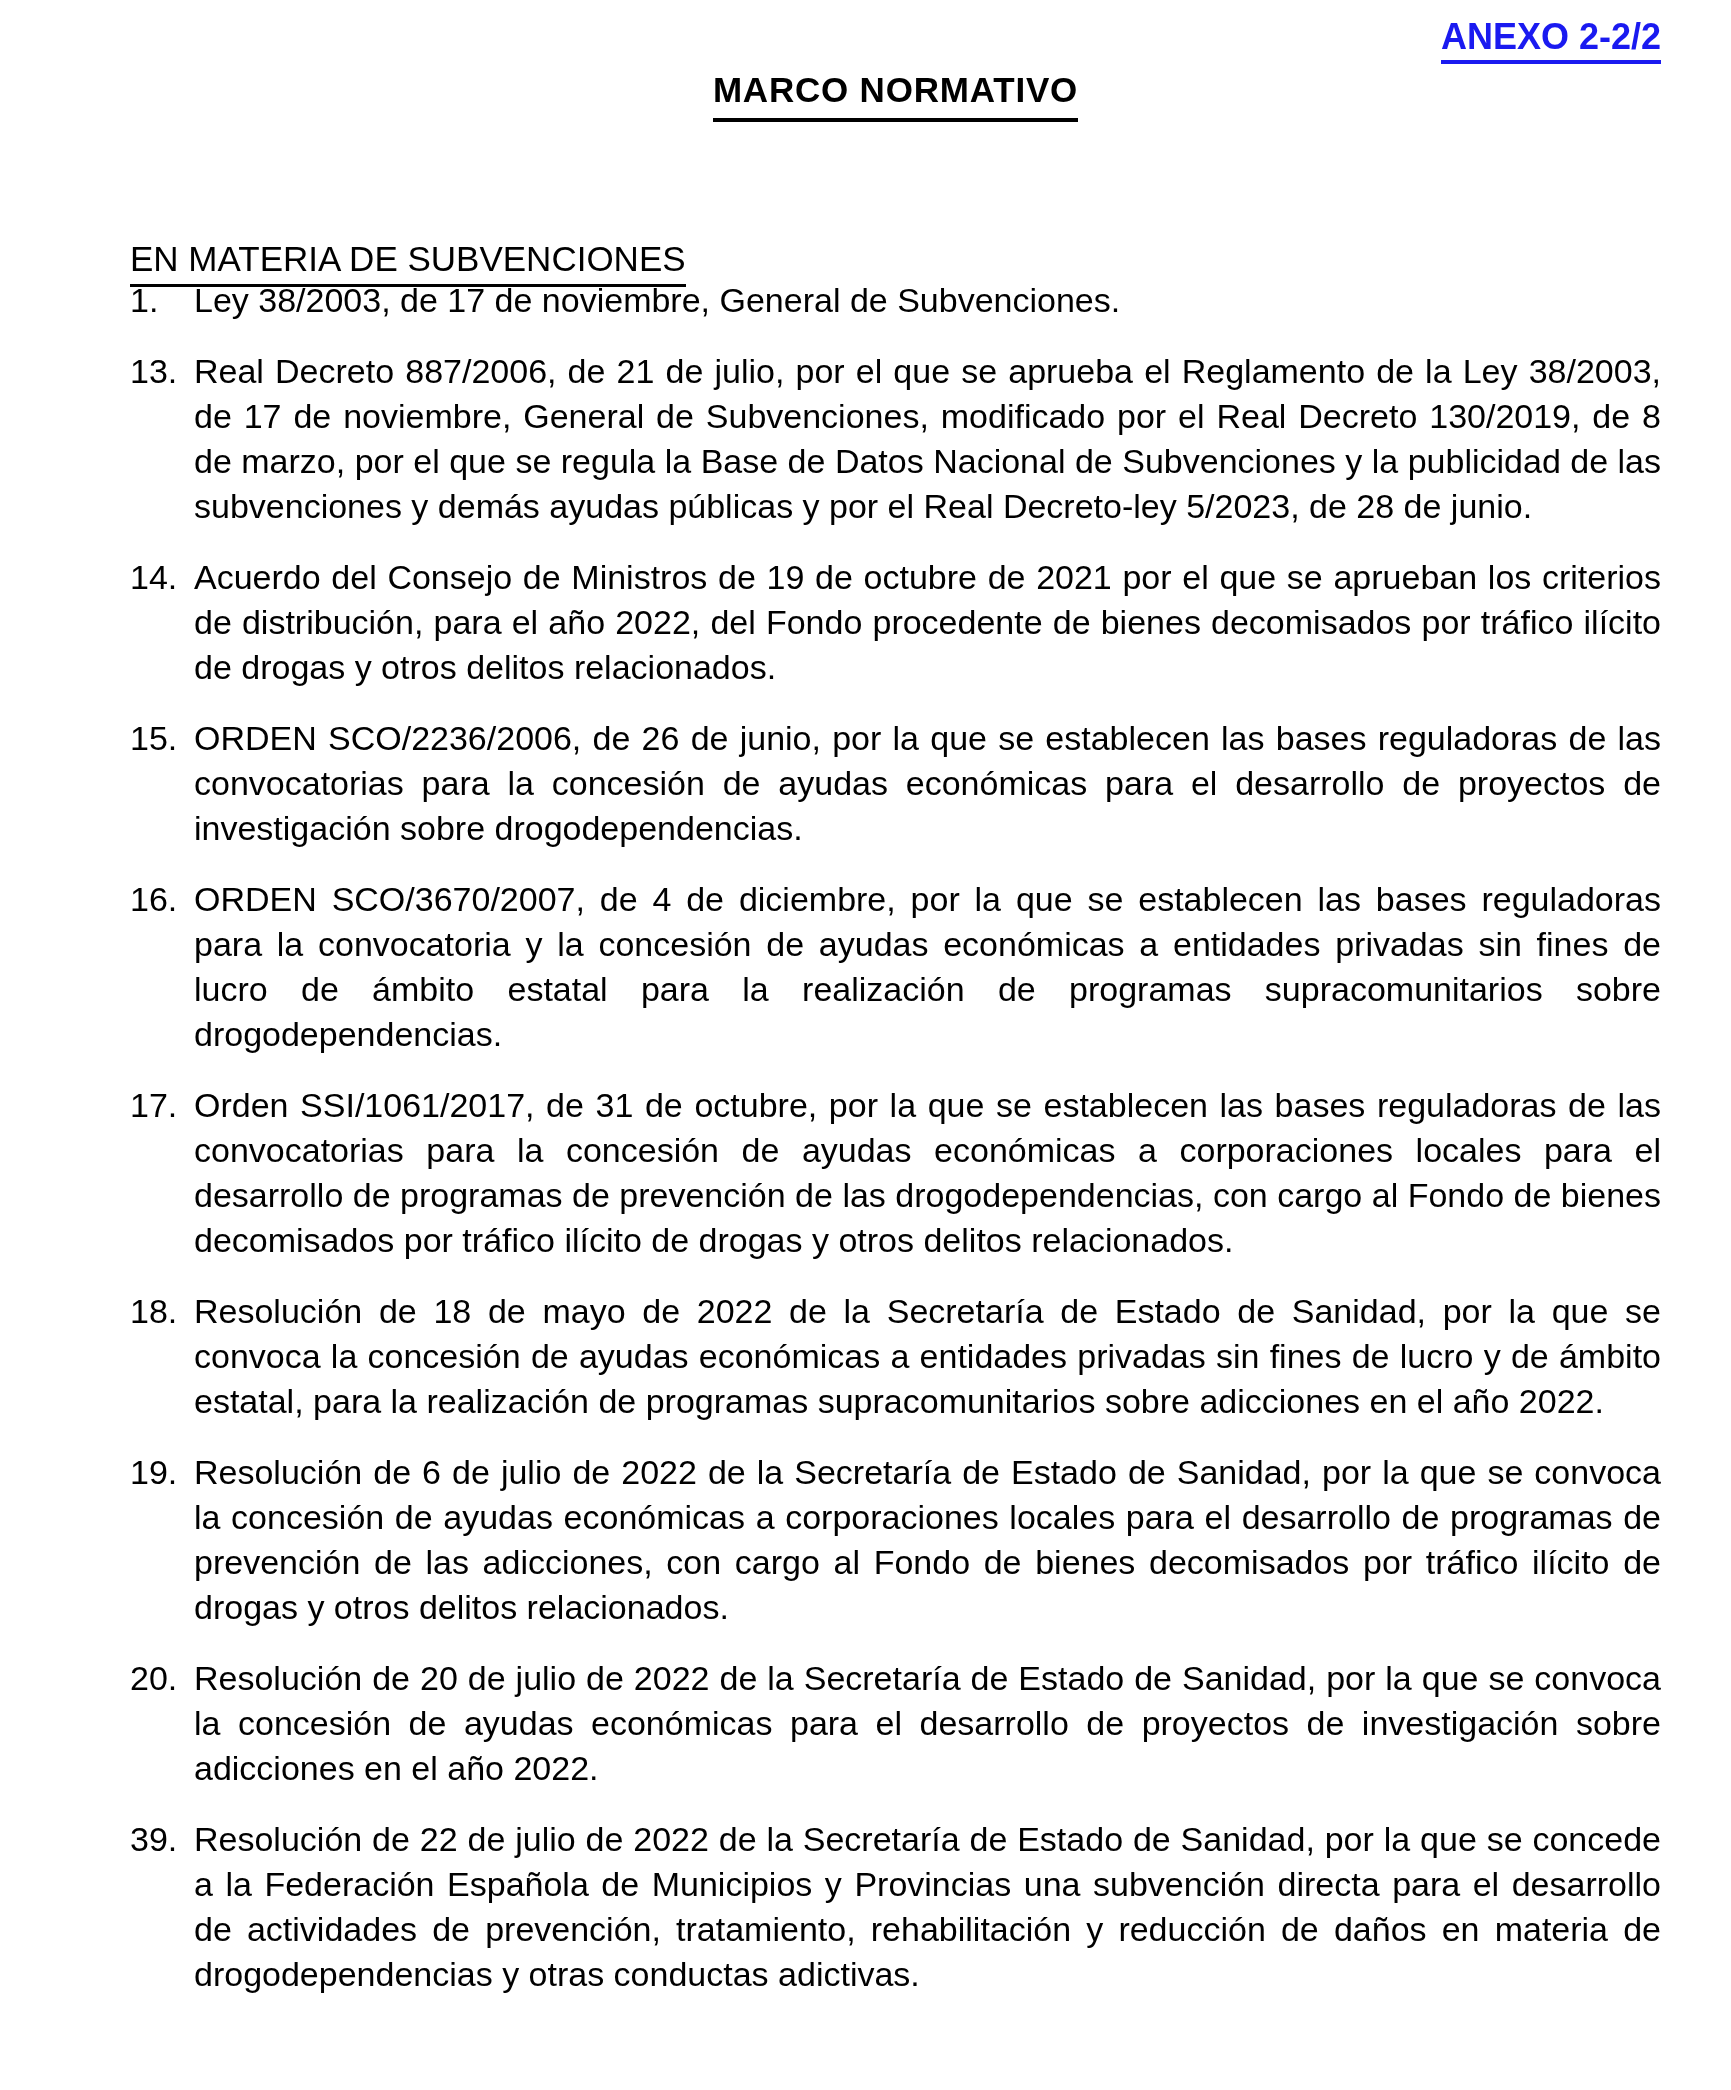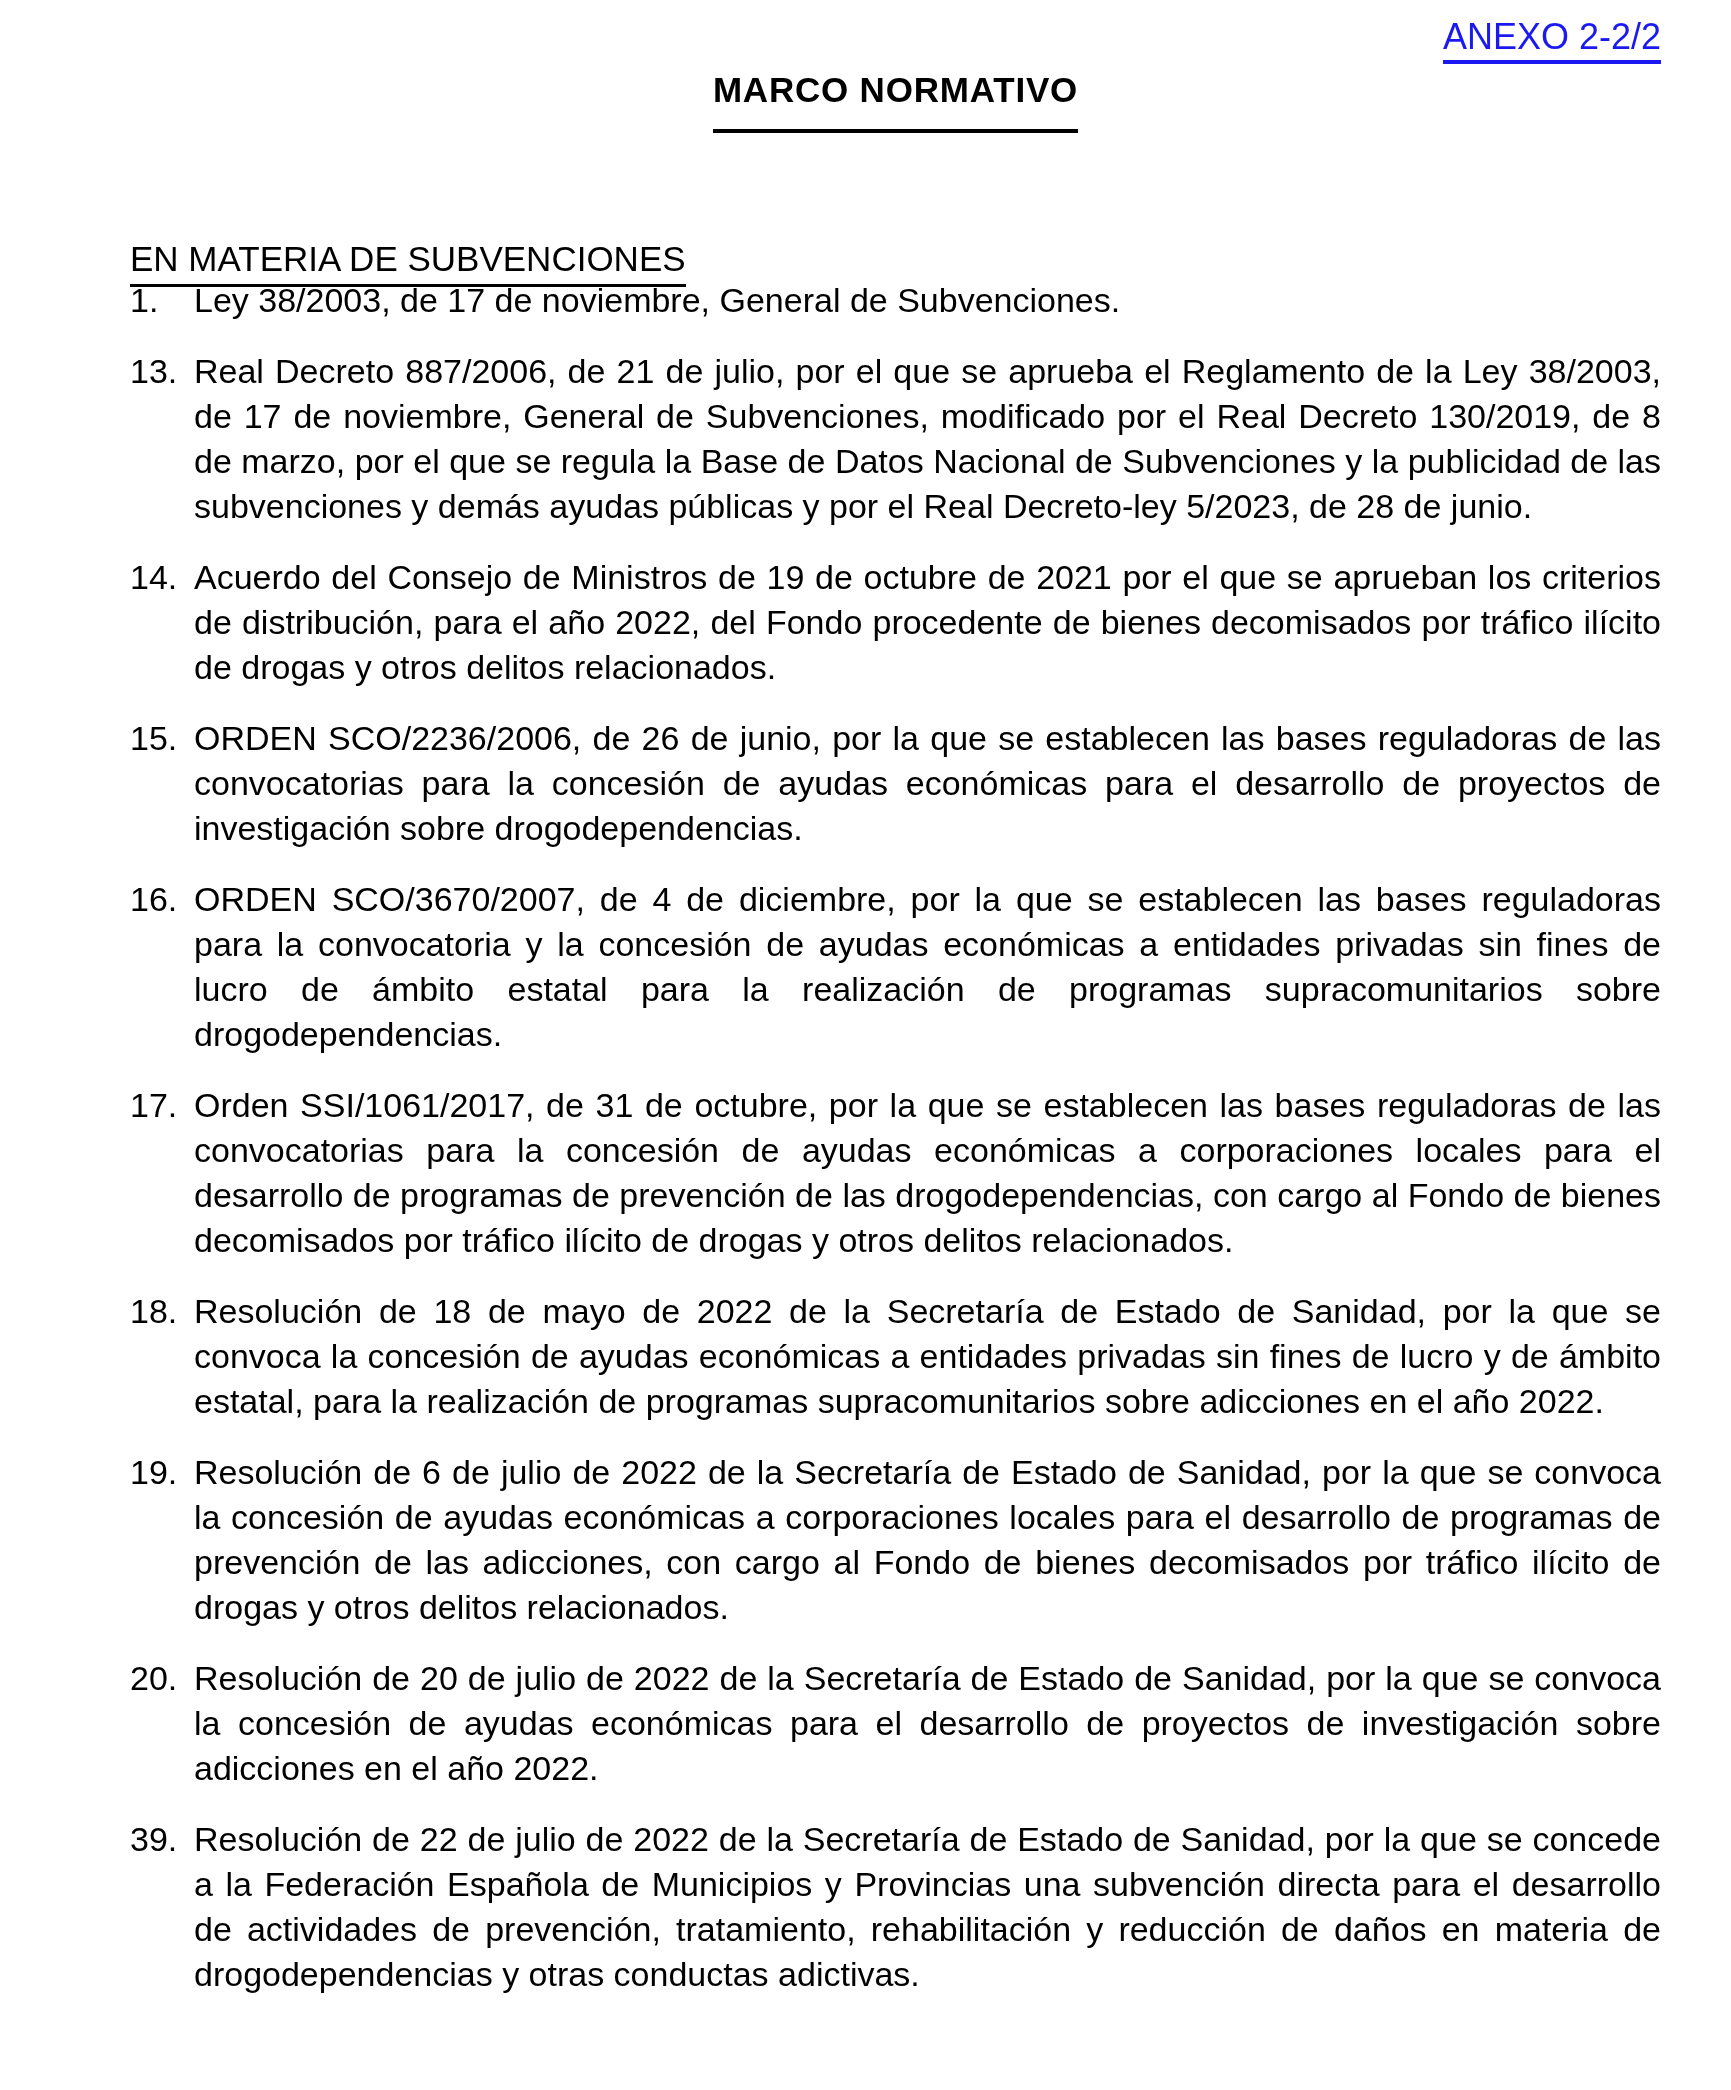--- a/index.html
+++ b/index.html
@@ -22,39 +22,39 @@
     width: 1731px;
     height: 2090px;
     padding: 14.7px 70px 0 130px;
   }
   .annex-row {
     text-align: right;
     height: 52px;
   }
   .annex {
     display: inline-block;
-    font-weight: normal;
+    font-weight: bold;
     font-size: 36px;
     line-height: 41px;
     color: #1a1af0;
     border-bottom: 4.9px solid #1a1af0;
     padding-bottom: 3.3px;
   }
   .title-row {
     text-align: center;
     margin-top: 1.6px;
     height: 55px;
   }
   .doc-title {
     display: inline-block;
     font-weight: bold;
     font-size: 35px;
     line-height: 41px;
     border-bottom: 4.9px solid #000000;
-    padding-bottom: 19px;
+    padding-bottom: 8px;
     letter-spacing: 0.8px;
   }
   .section-row {
     margin-top: 75px;
     height: 52px;
   }
   .section-heading {
     display: inline-block;
     font-size: 35px;
     line-height: 41px;

